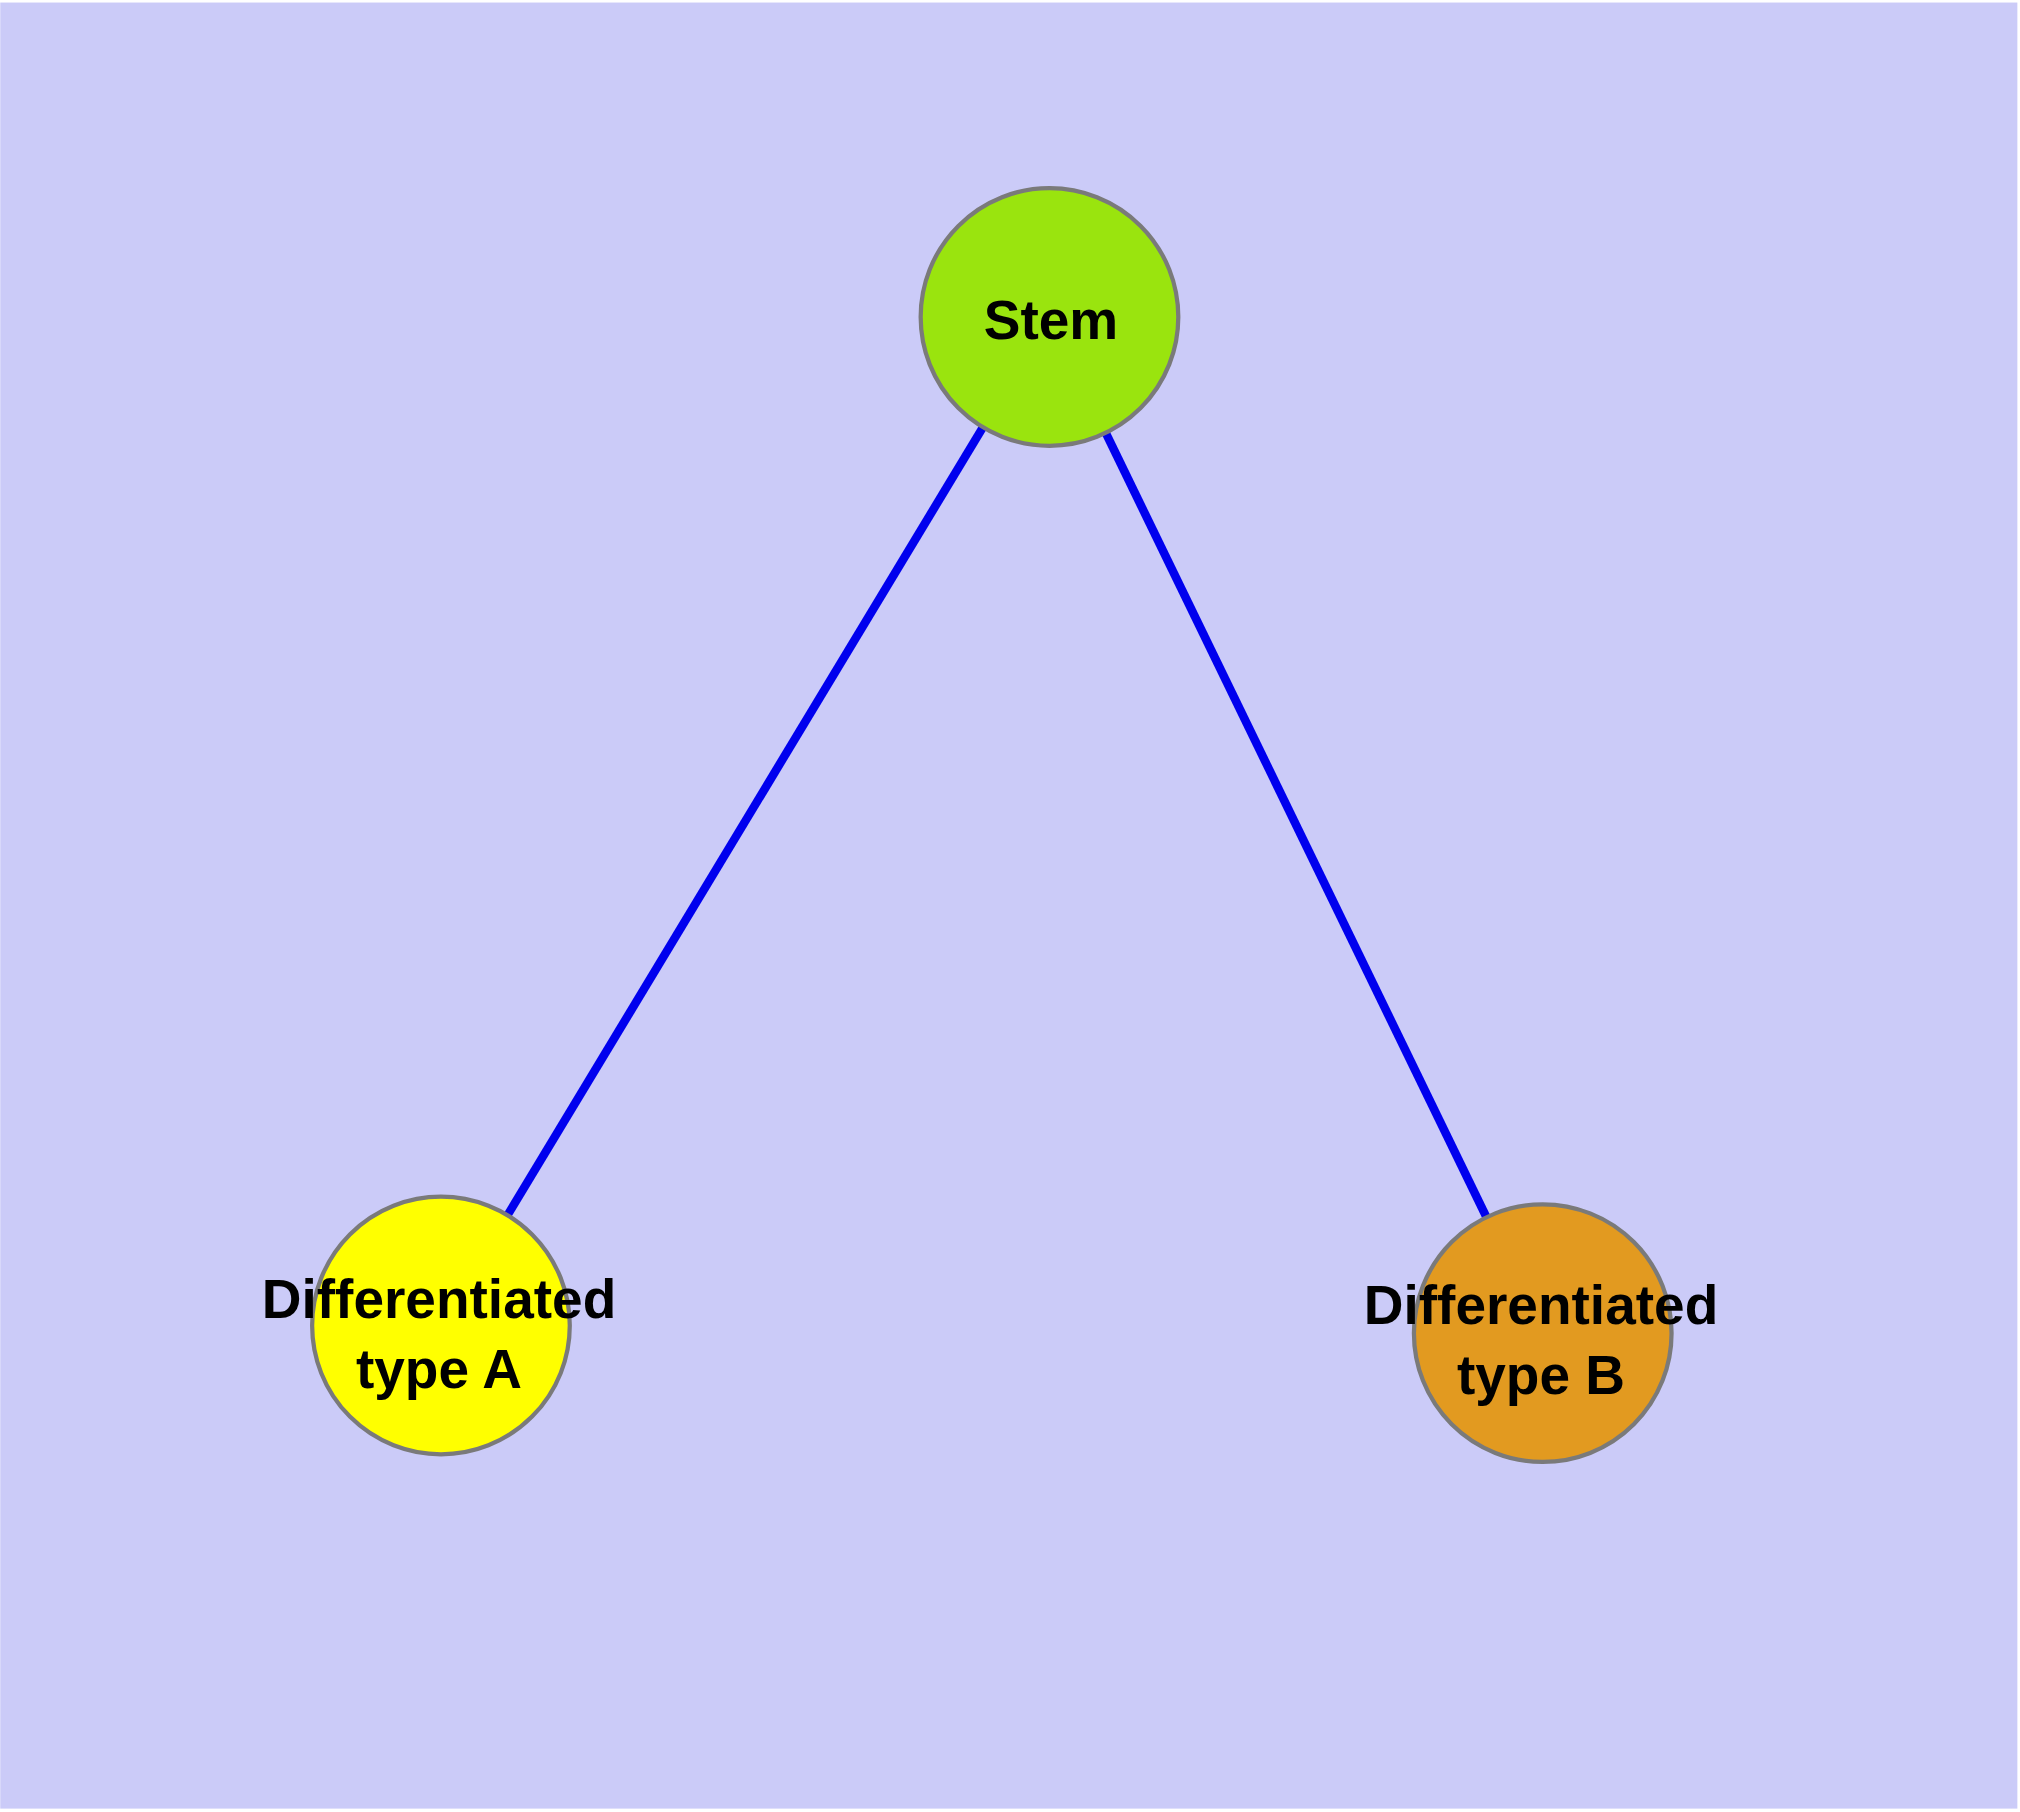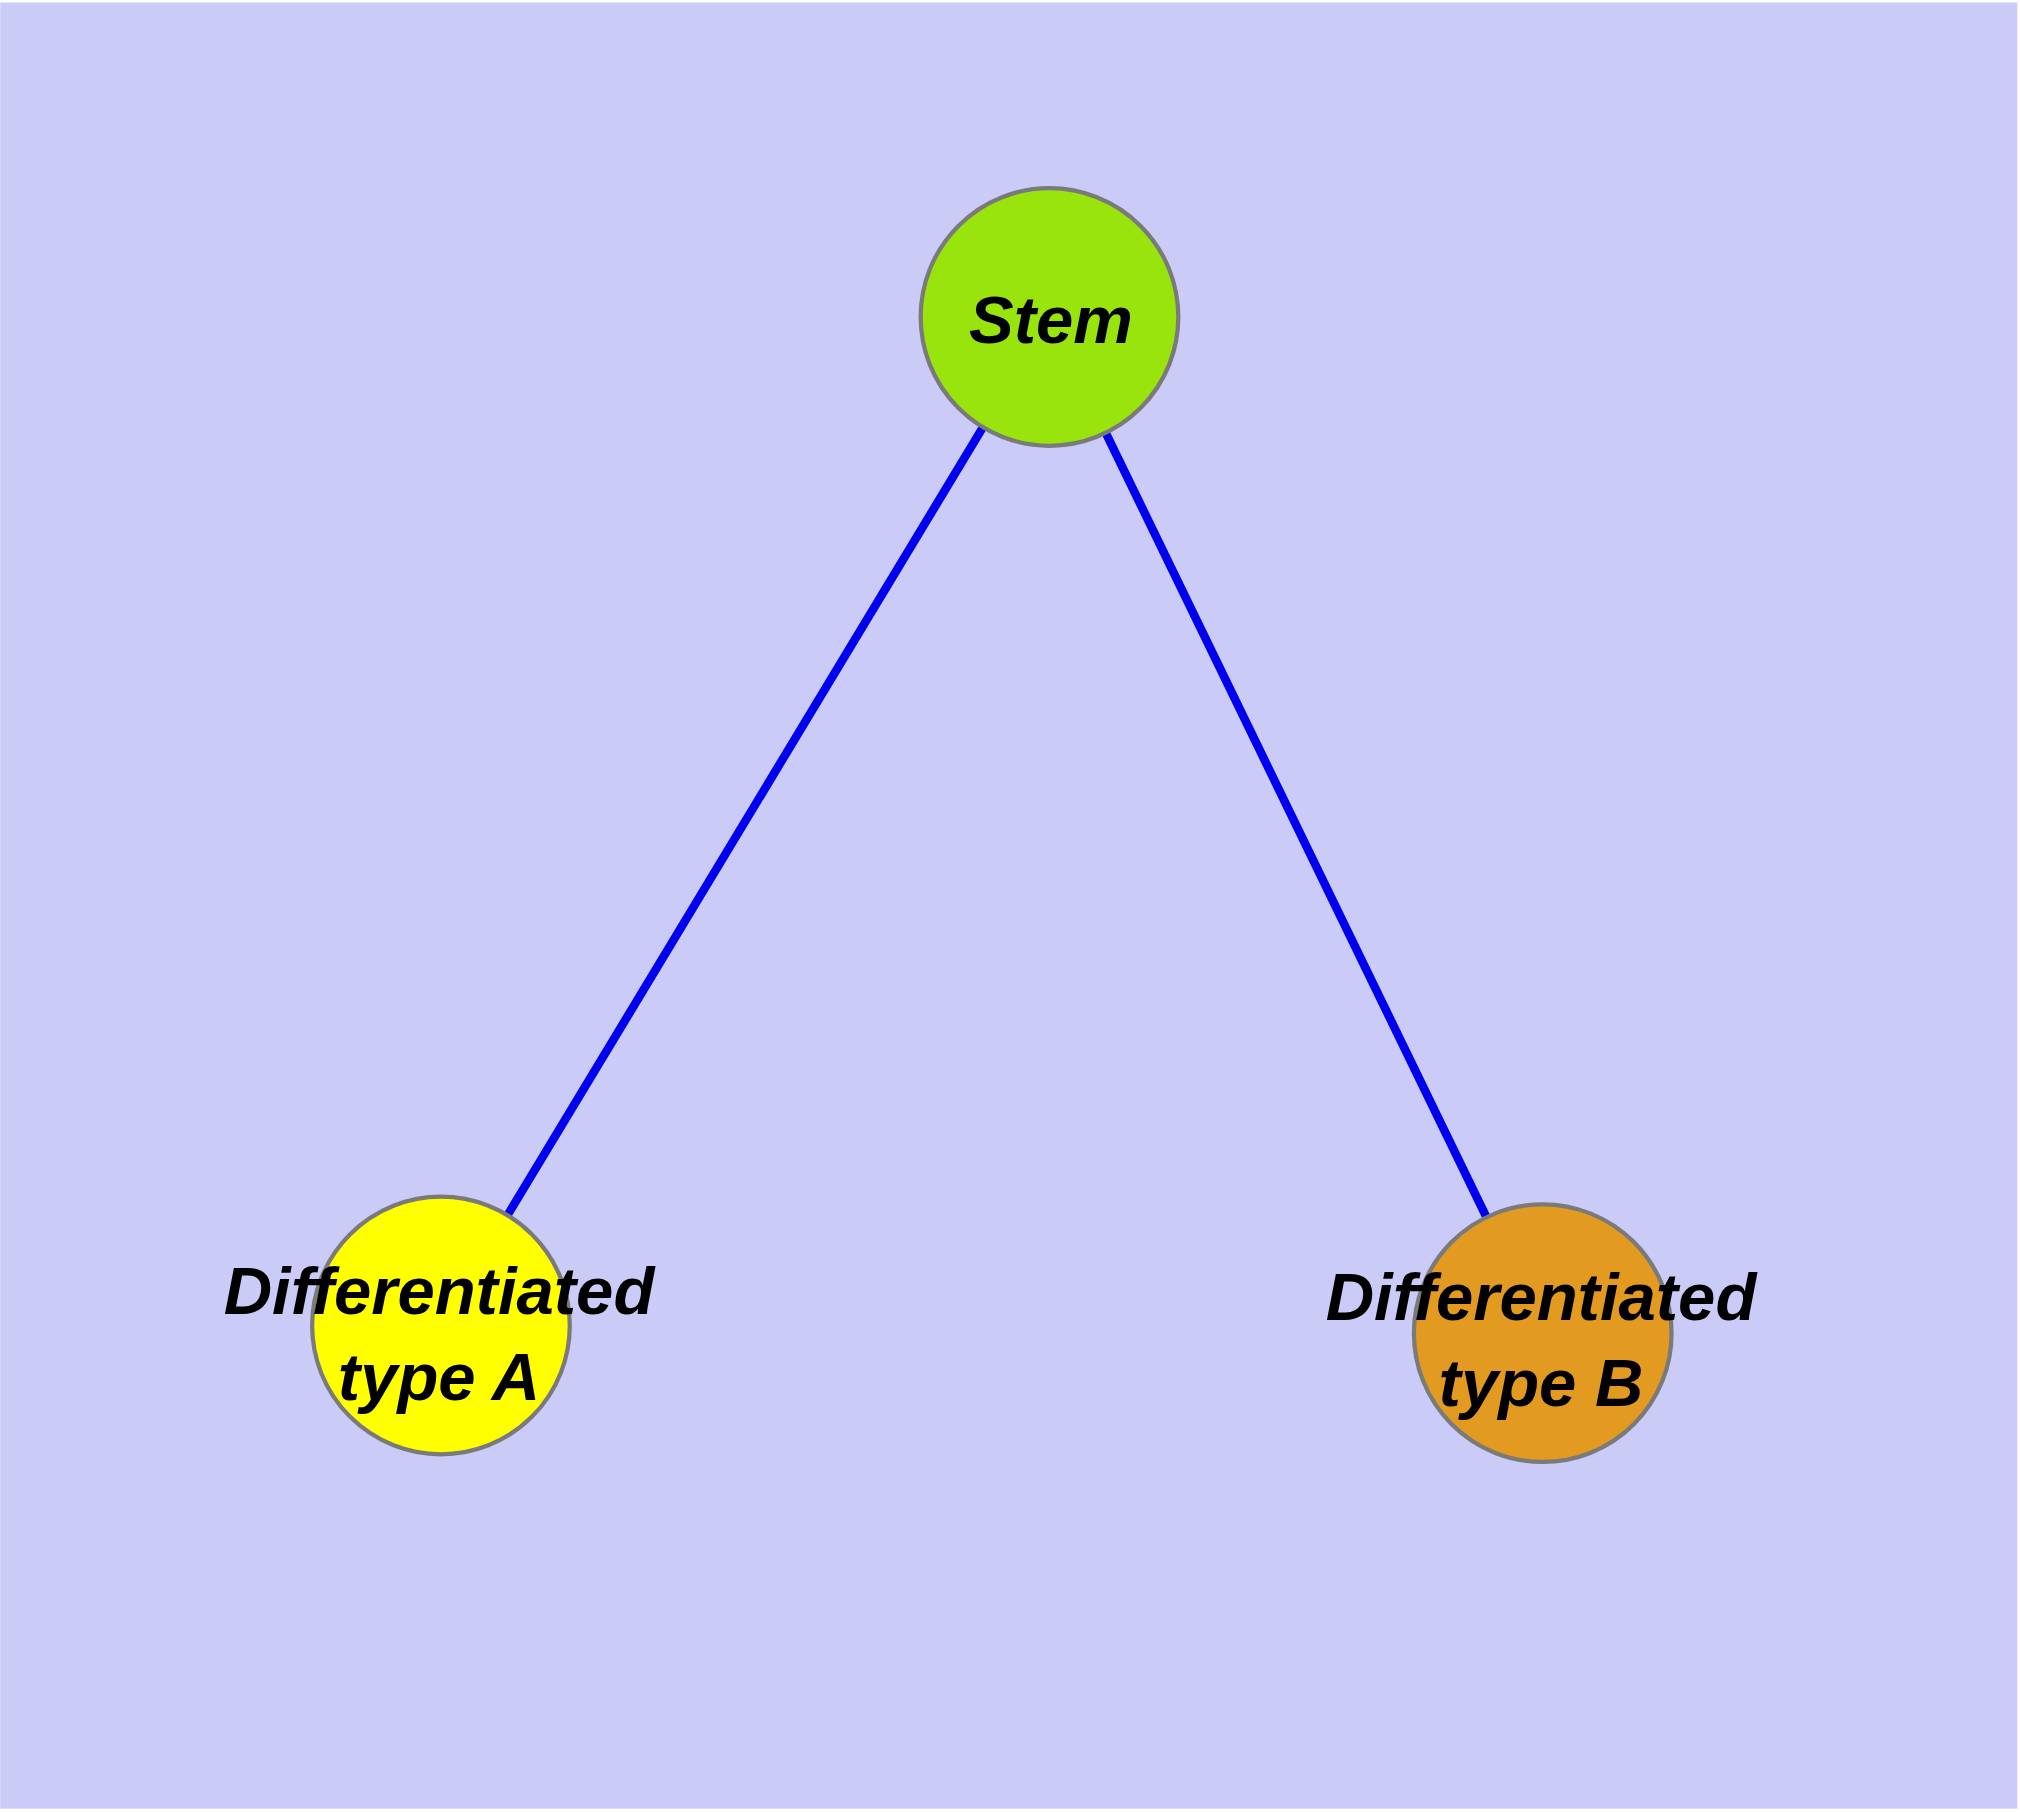--- a/index.html
+++ b/index.html
@@ -17,28 +17,27 @@
   #graph-svg {
     position: absolute;
     left: 0;
     top: 0;
     display: block;
   }
   .node-label {
     position: absolute;
     transform: translate(-50%, -50%);
     color: #000000;
-    font-size: 67px;
+    font-size: 55px;
     font-weight: 700;
     line-height: 1.28;
     text-align: center;
     white-space: pre-line;
     letter-spacing: 0px;
     pointer-events: none;
-    font-style: italic;
   }
 </style>
 </head>
 <body>
 
 <div id="stage">
 
   <svg id="graph-svg" width="2021" height="1812" viewBox="0 0 2384 2138">
 
     <rect x="0" y="3" width="2380" height="2131" fill="#cbcbf8"></rect>

